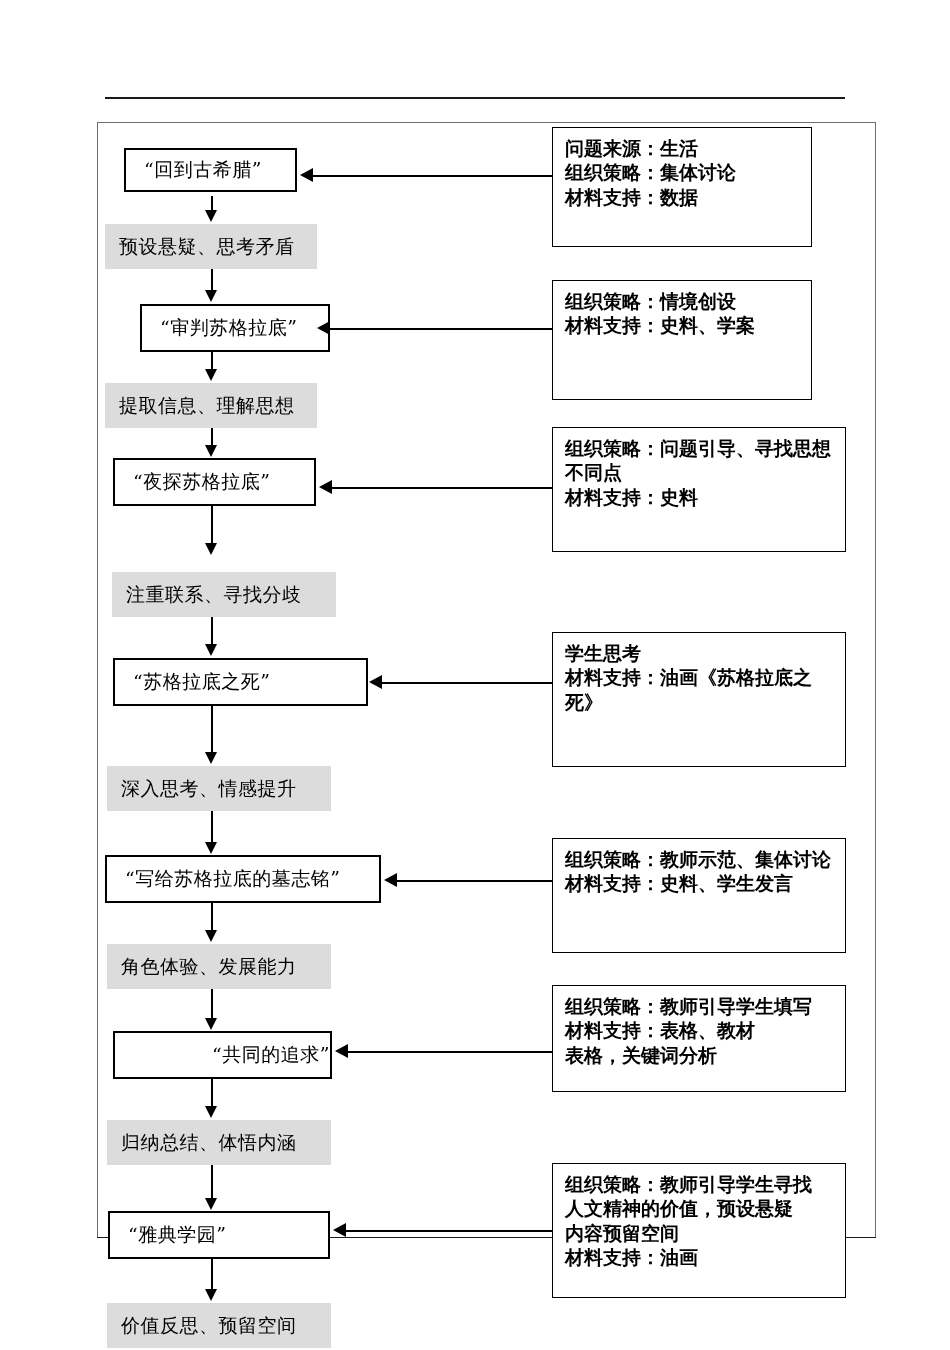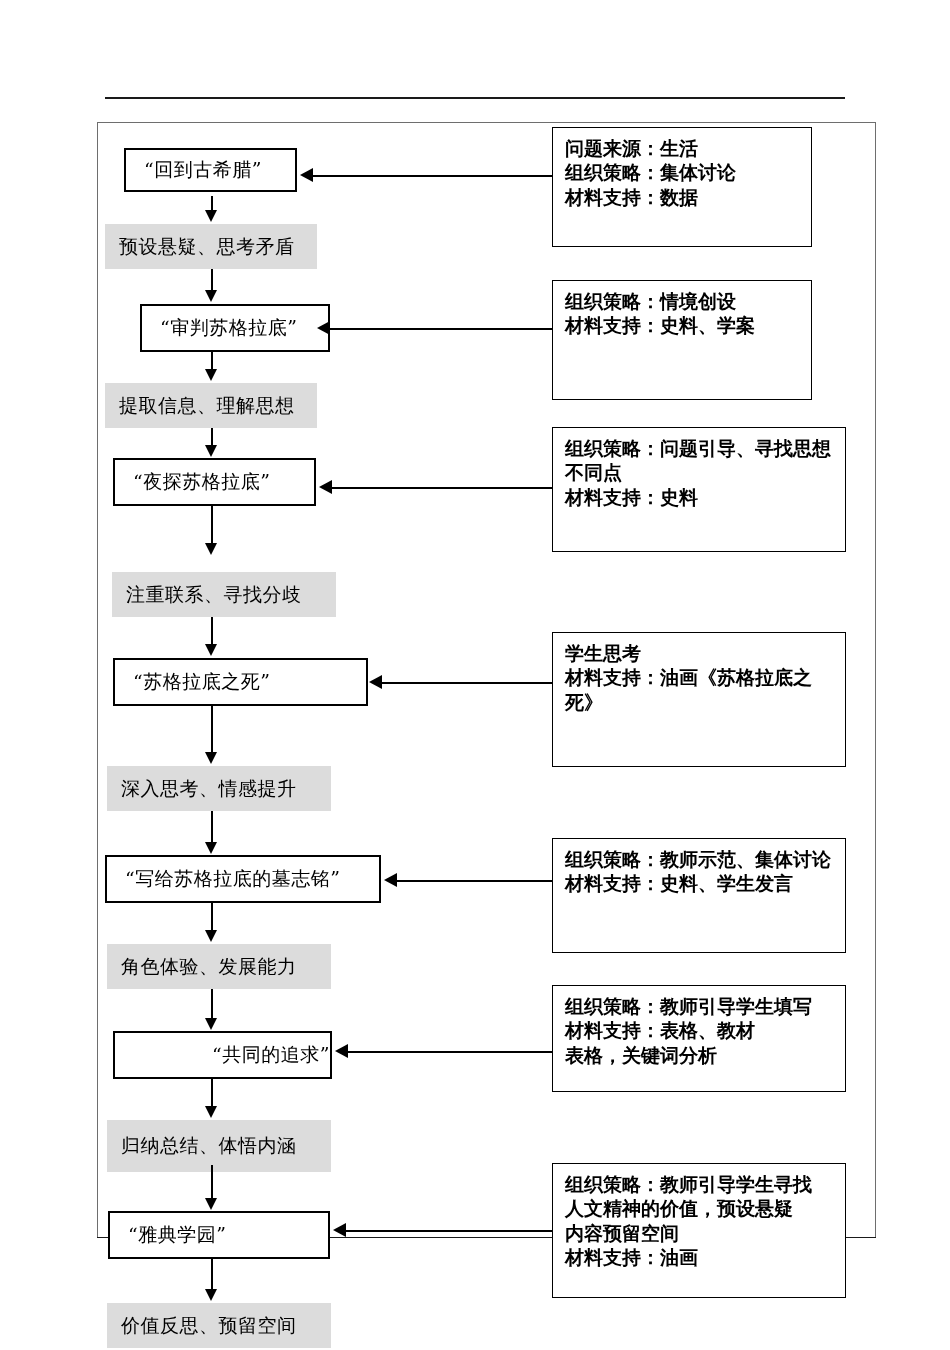--- a/index.html
+++ b/index.html
@@ -190,21 +190,21 @@
 </div>
 
 <div class="graybar" style="left:107px; top:766px; width:224px; height:45px;">
   <span>深入思考、情感提升</span>
 </div>
 
 <div class="graybar" style="left:107px; top:944px; width:224px; height:45px;">
   <span>角色体验、发展能力</span>
 </div>
 
-<div class="graybar" style="left:107px; top:1120px; width:224px; height:52px;">
+<div class="graybar" style="left:107px; top:1120px; width:224px; height:45px;">
   <span>归纳总结、体悟内涵</span>
 </div>
 
 <div class="graybar" style="left:107px; top:1303px; width:224px; height:45px;">
   <span>价值反思、预留空间</span>
 </div>
 
 <div class="annot" style="left:552px; top:127px; width:260px; height:120px;">
   <div class="ln">问题来源：生活</div>
   <div class="ln">组织策略：集体讨论</div>

